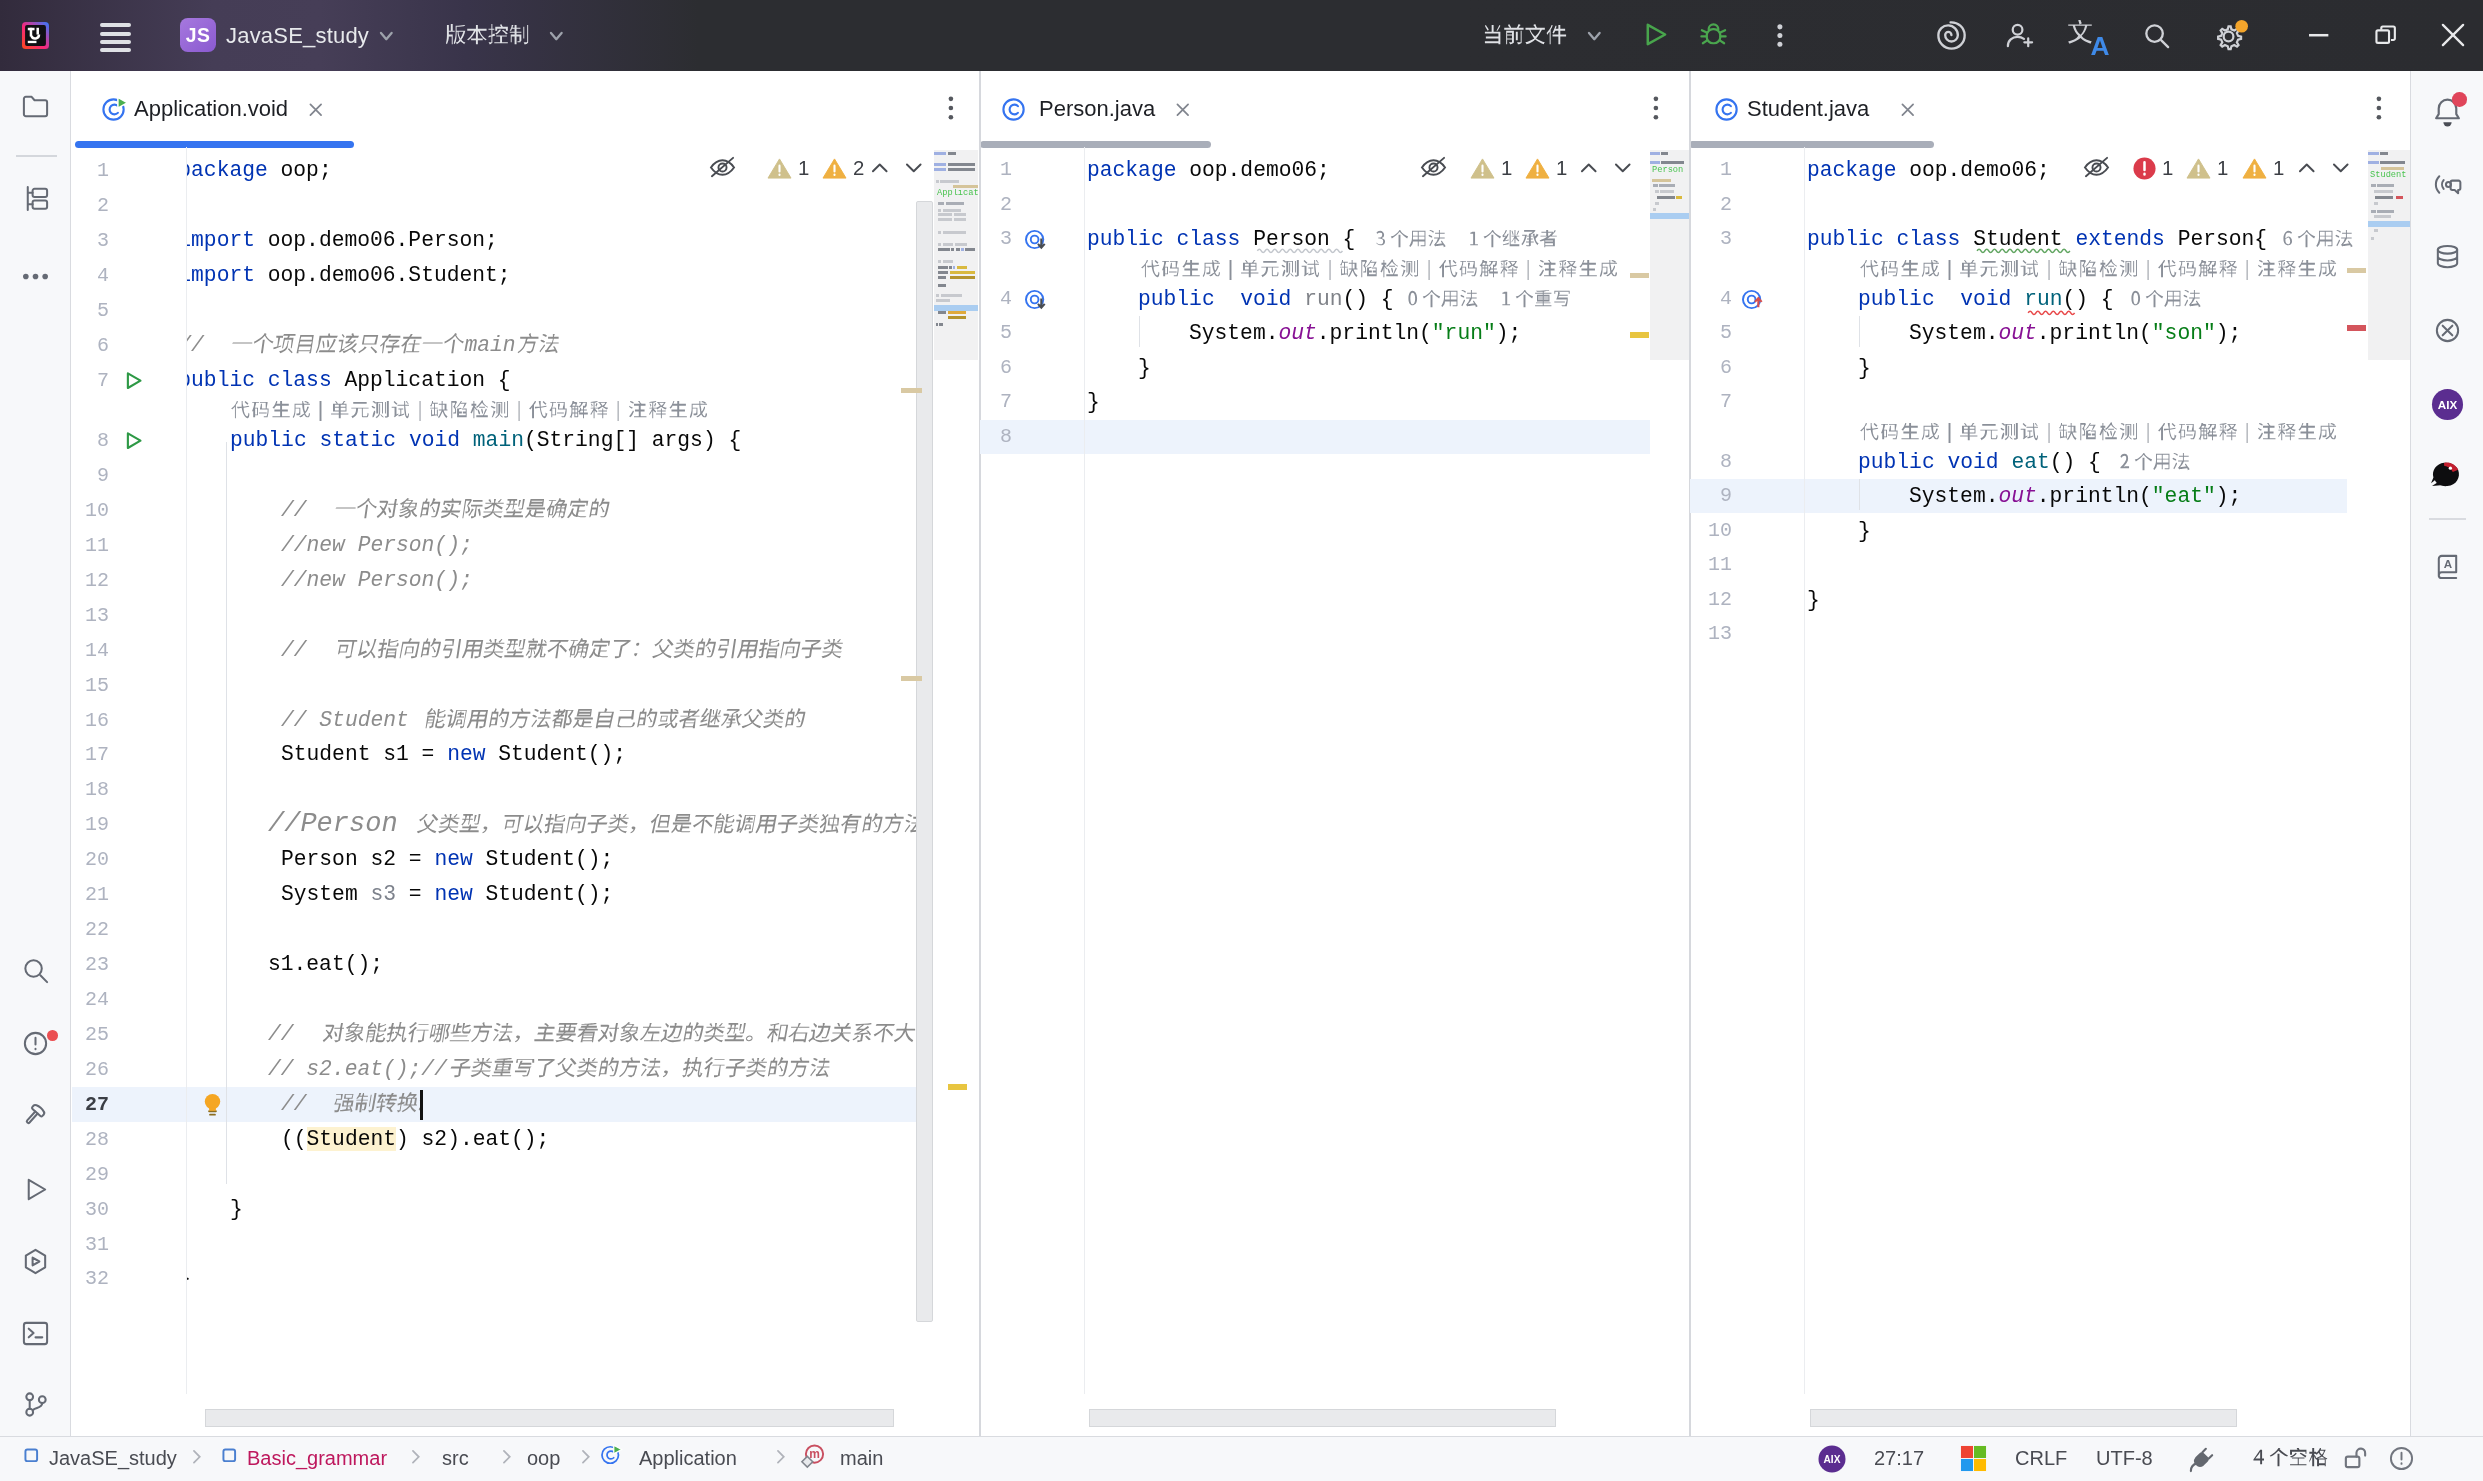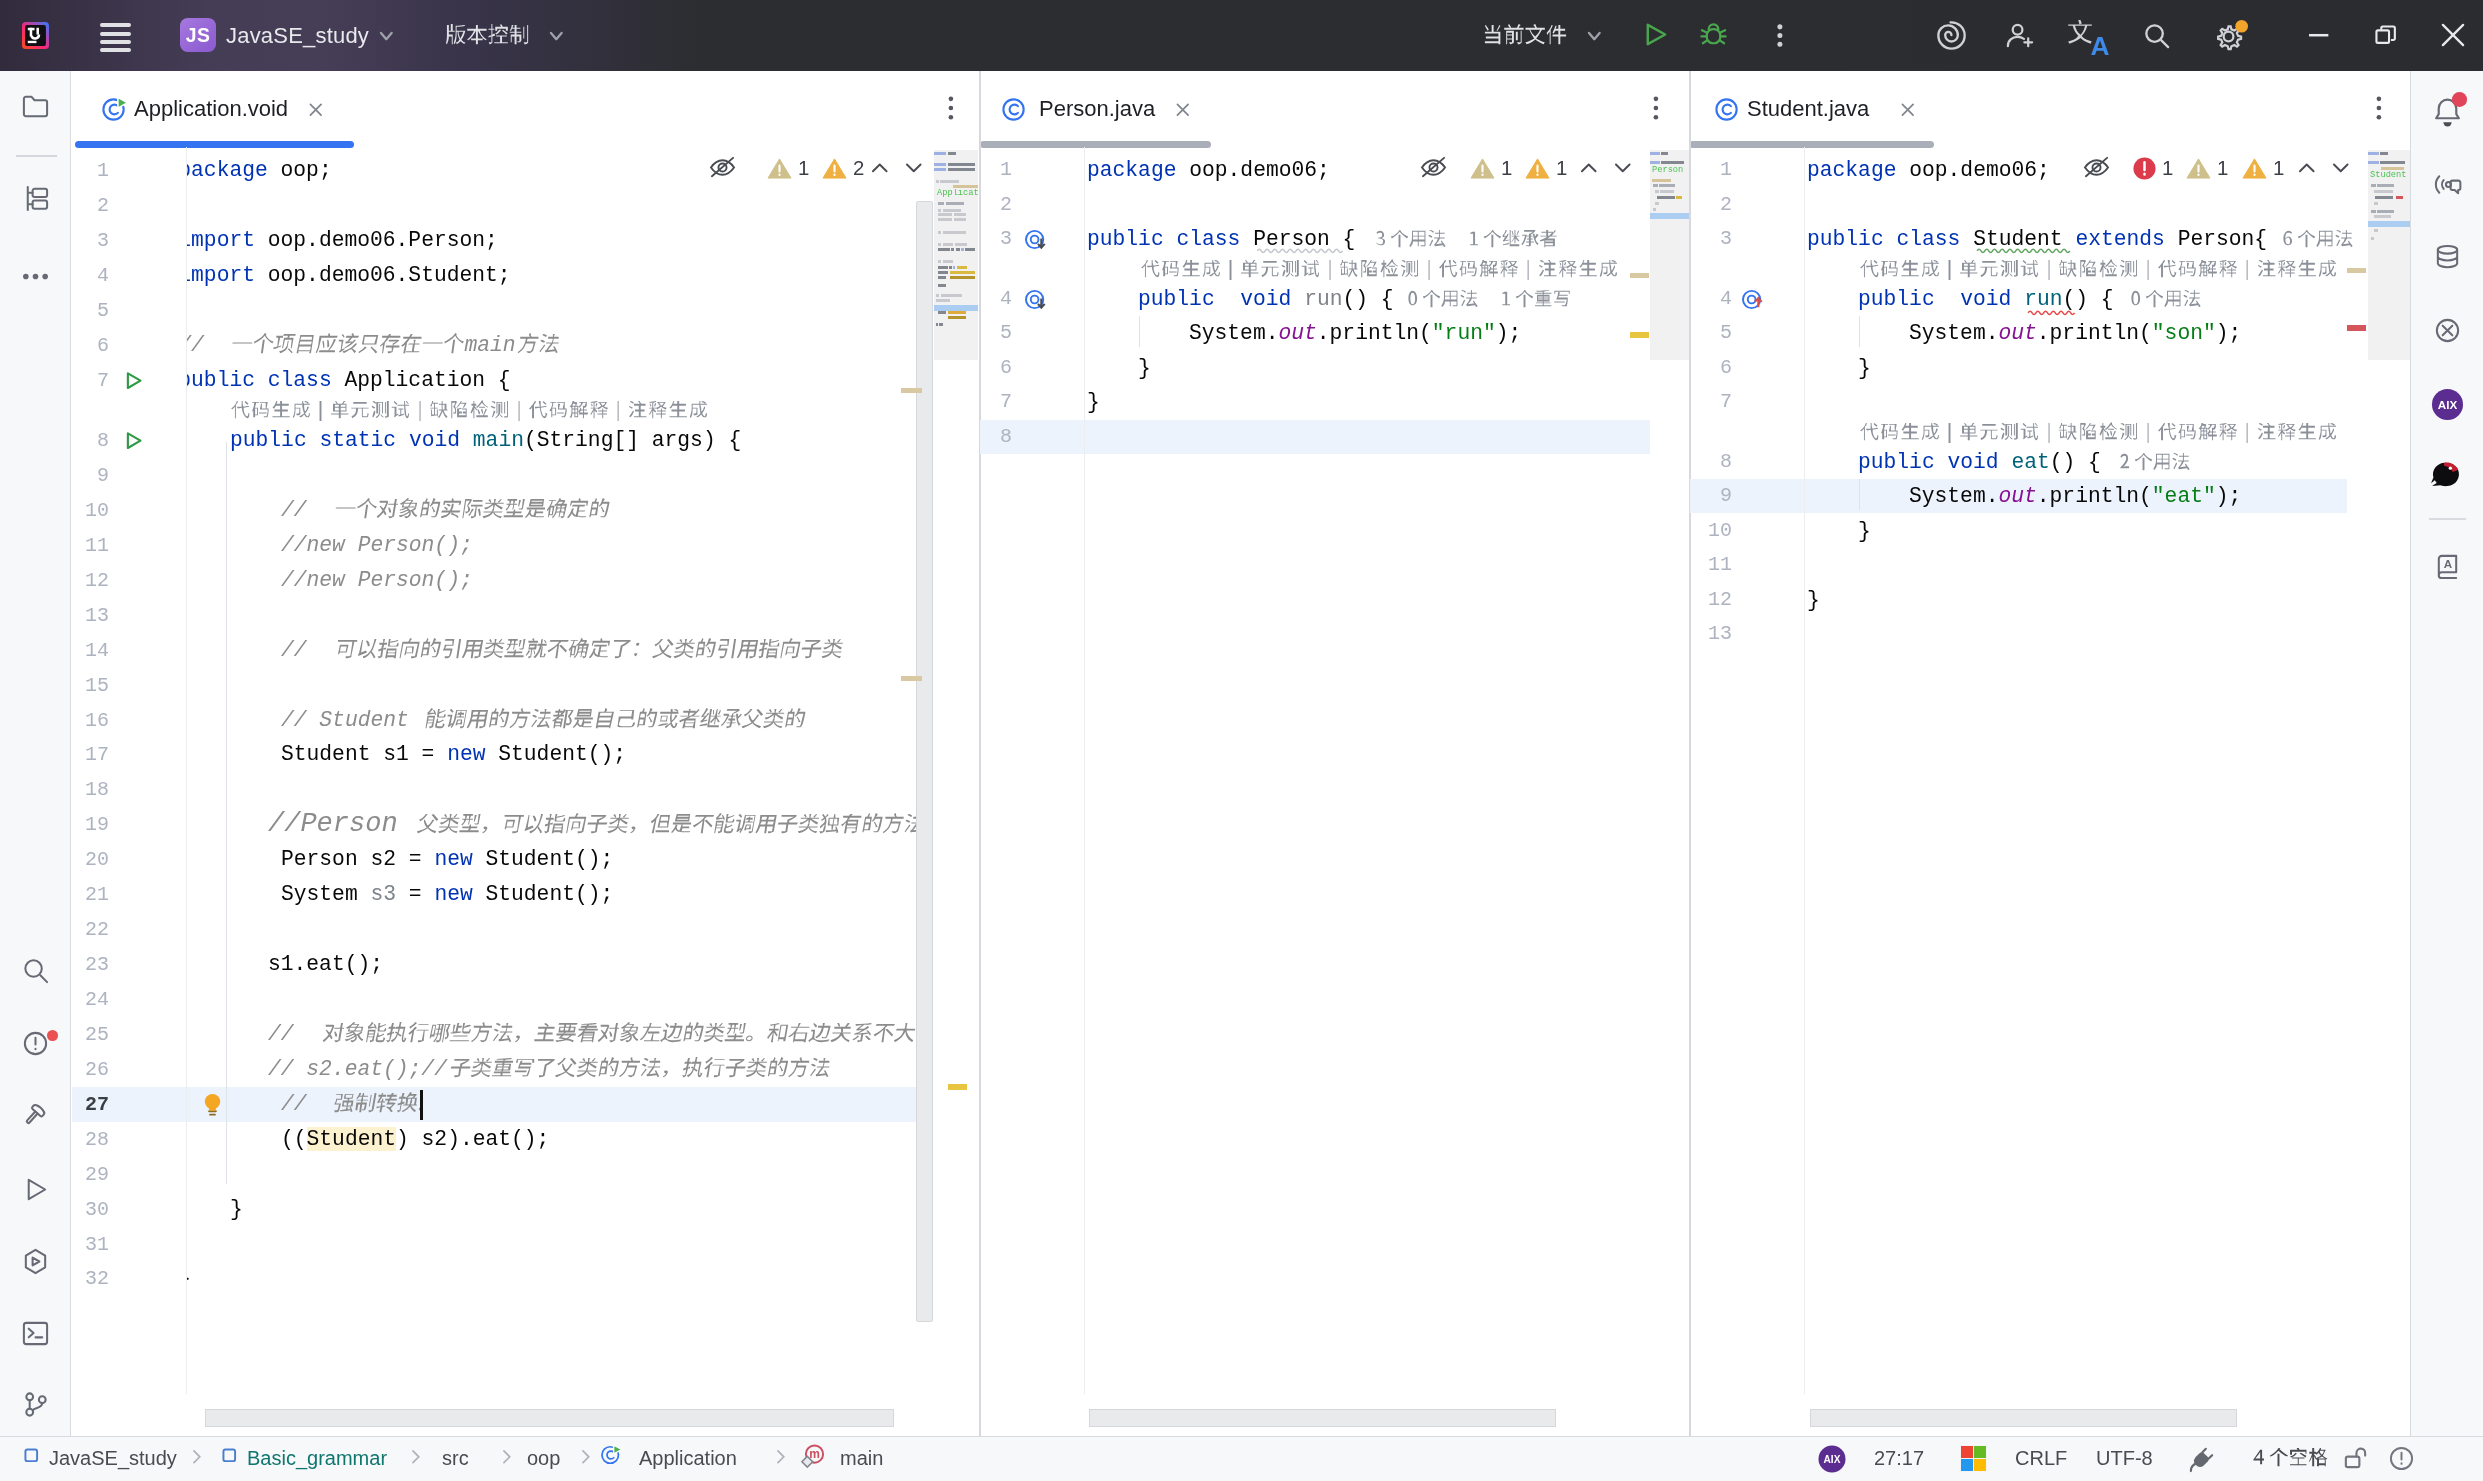--- a/index.html
+++ b/index.html
@@ -676,21 +676,21 @@
 <svg class="abs" style="left:23px;top:1447px" width="17.5" height="17.5" viewBox="0 0 18 18">
     <rect x="2.5" y="2.5" width="12" height="12" rx="2" stroke="#4a7fd0" stroke-width="2" fill="none"></rect>
   </svg>
 <div class="abs" style="left:49px;top:1448px;font-size:20px;color:#494b52;line-height:1;">JavaSE_study</div>
 <svg class="abs" style="left:192px;top:1450px" width="9.7" height="13.6" viewBox="0 0 10 14">
     <path d="M2 1 L8 7 L2 13" stroke="#b0b3ba" stroke-width="1.8" fill="none" stroke-linecap="round"></path>
   </svg>
 <svg class="abs" style="left:221px;top:1447px" width="17.5" height="17.5" viewBox="0 0 18 18">
     <rect x="2.5" y="2.5" width="12" height="12" rx="2" stroke="#4a7fd0" stroke-width="2" fill="none"></rect>
   </svg>
-<div class="abs" style="left:247px;top:1448px;font-size:20px;color:#0f766e;line-height:1;">Basic_grammar</div>
+<div class="abs" style="left:247px;top:1448px;font-size:20px;color:#be185d;line-height:1;">Basic_grammar</div>
 <svg class="abs" style="left:411px;top:1450px" width="9.7" height="13.6" viewBox="0 0 10 14">
     <path d="M2 1 L8 7 L2 13" stroke="#b0b3ba" stroke-width="1.8" fill="none" stroke-linecap="round"></path>
   </svg>
 <div class="abs" style="left:442px;top:1448px;font-size:20px;color:#494b52;line-height:1;">src</div>
 <svg class="abs" style="left:502px;top:1450px" width="9.7" height="13.6" viewBox="0 0 10 14">
     <path d="M2 1 L8 7 L2 13" stroke="#b0b3ba" stroke-width="1.8" fill="none" stroke-linecap="round"></path>
   </svg>
 <div class="abs" style="left:527px;top:1448px;font-size:20px;color:#494b52;line-height:1;">oop</div>
 <svg class="abs" style="left:581px;top:1450px" width="9.7" height="13.6" viewBox="0 0 10 14">
     <path d="M2 1 L8 7 L2 13" stroke="#b0b3ba" stroke-width="1.8" fill="none" stroke-linecap="round"></path>

